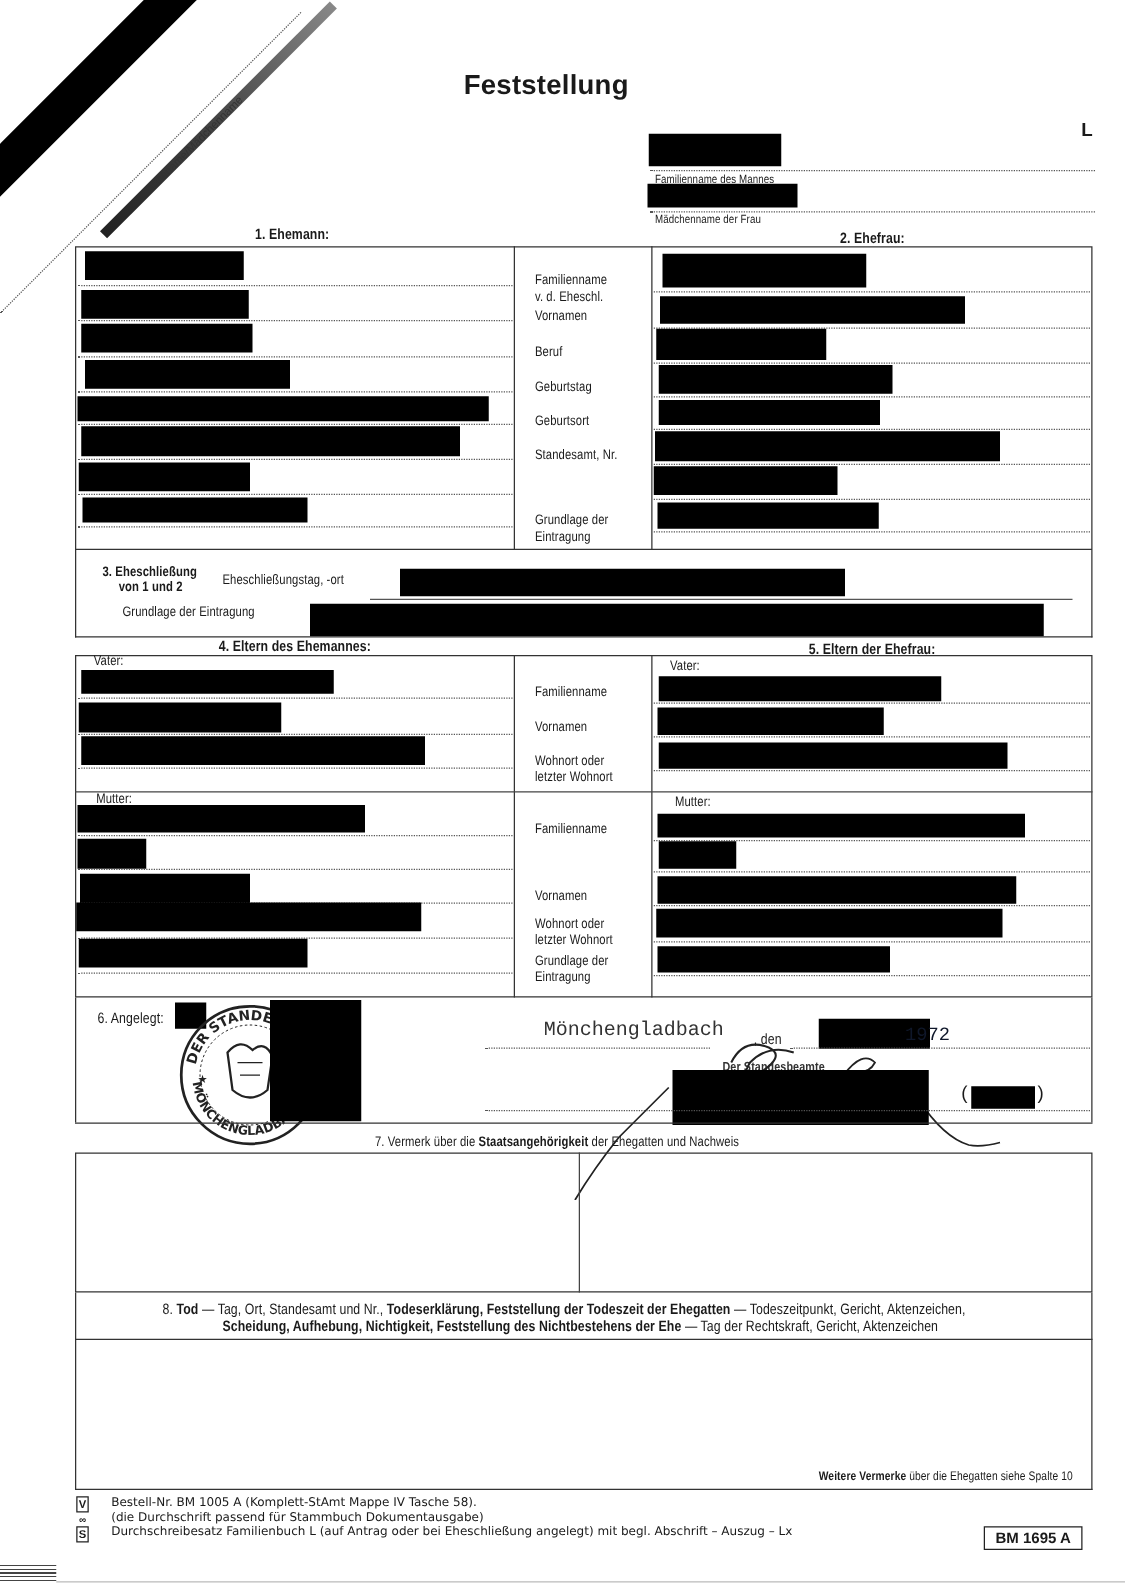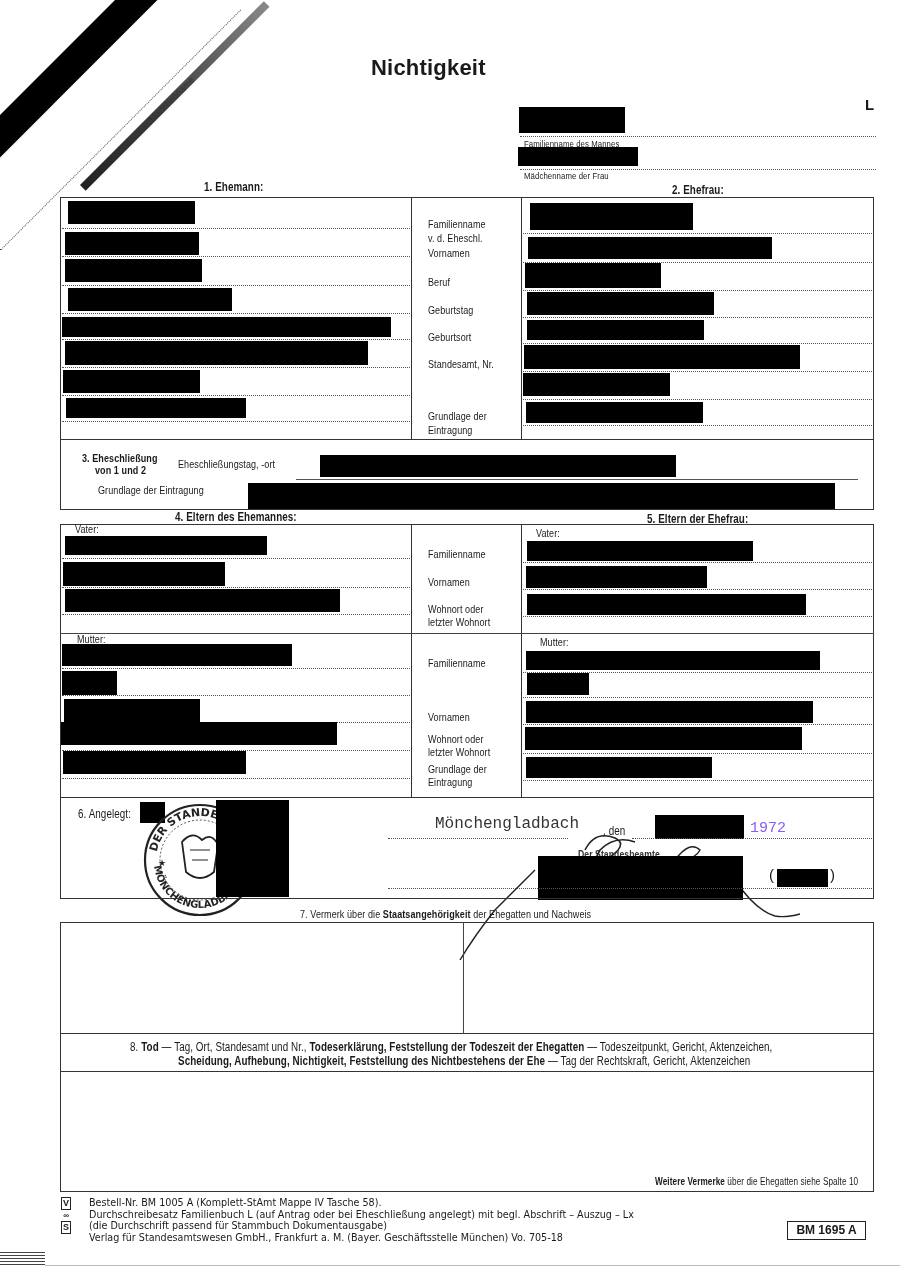--- a/index.html
+++ b/index.html
@@ -18,21 +18,21 @@
   .tiny { font-size: 9px; }
 </style>
 </head>
 <body>
 
 <div class="abs" style="left:-30px; top:145px; width:250px; height:30px; background:#000; transform:rotate(-45deg); transform-origin:left top;"></div>
 <div class="abs" style="left:80px; top:185px; width:260px; height:8px; background:linear-gradient(90deg,#222,#444,#888); transform:rotate(-45deg); transform-origin:left top;"></div>
 <div class="abs" style="left:0px; top:250px; width:340px; height:0; border-top:1px dotted #555; transform:rotate(-45deg); transform-origin:left top;"></div>
 <div class="abs" style="left:118px; top:146px; transform:rotate(-45deg); transform-origin:left top; font-size:9px; color:#333; white-space:nowrap;">Ehename/Mädchenname</div>
 
-<div class="abs title" style="left:371px; top:55px;">Nichtigkeit</div>
+<div class="abs title" style="left:371px; top:55px;">Feststellung</div>
 <div class="abs" style="left:865px; top:96px; font-weight:bold; font-size:15px;">L</div>
 
 <div class="redact" style="left:519px; top:107px; width:106px; height:26px;"></div>
 <div class="dotline" style="left:520px; top:136px; width:356px;"></div>
 <div class="abs cond tiny" style="left:524px; top:138px; font-size:9.5px;">Familienname des Mannes</div>
 <div class="redact" style="left:518px; top:147px; width:120px; height:19px;"></div>
 <div class="dotline" style="left:520px; top:169px; width:356px;"></div>
 <div class="abs cond tiny" style="left:524px; top:170px; font-size:9.5px;">Mädchenname der Frau</div>
 
 <div class="abs cond cond-b" style="left:204px; top:180px; font-size:12px;">1. Ehemann:</div>
@@ -168,21 +168,21 @@
   <path id="sealBot" d="M14 62 A46 46 0 0 0 106 62" fill="none"></path>
   <text font-size="10" font-weight="bold" font-family="DejaVu Sans, sans-serif" fill="#222"><textPath href="#sealBot" startOffset="4">MÖNCHENGLADBACH</textPath></text>
 </svg>
 <div class="redact" style="left:216px; top:800px; width:73px; height:97px;"></div>
 
 <div class="dotline" style="left:388px; top:838px; width:180px;"></div>
 <div class="abs mono" style="left:435px; top:815px; font-size:16px; color:#333;">Mönchengladbach</div>
 <div class="abs cond" style="left:603px; top:824px; font-size:12px;">, den</div>
 <div class="redact" style="left:655px; top:815px; width:89px; height:24px;"></div>
 <div class="dotline" style="left:632px; top:838px; width:240px;"></div>
-<div class="abs mono" style="left:750px; top:820px; font-size:15px; color:#8b5cf6;">1972</div>
+<div class="abs mono" style="left:724px; top:820px; font-size:15px; color:#0f172a;">1972</div>
 
 <div class="abs cond cond-b" style="left:578px; top:848px; font-size:10.5px; color:#333;">Der Standesbeamte</div>
 
 <svg class="abs" style="left:455px; top:820px;" width="360" height="140" viewBox="0 0 360 140">
   <path d="M130 30 Q140 10 160 18 Q175 25 150 40 Q135 48 145 30 Q160 15 180 22" fill="none" stroke="#222" stroke-width="1.6"></path>
   <path d="M220 40 Q235 20 245 30 Q240 40 225 38" fill="none" stroke="#222" stroke-width="1.4"></path>
   <path d="M80 50 Q60 70 40 90 Q20 115 5 140" fill="none" stroke="#222" stroke-width="1.4"></path>
   <path d="M280 60 Q300 90 320 96 Q330 98 345 94" fill="none" stroke="#222" stroke-width="1.4"></path>
 </svg>
 <div class="redact" style="left:538px; top:856px; width:205px; height:44px;"></div>
@@ -210,20 +210,19 @@
   <span class="cond-b">Weitere Vermerke</span><span> über die Ehegatten siehe Spalte 10</span>
 </div>
 
 <div class="abs" style="left:61px; top:1197px; width:10px; height:36px; font-size:9px; line-height:11px; text-align:center; font-weight:bold;">
   <div style="border:1px solid #222;">V</div>
   <div style="font-size:8px;">∞</div>
   <div style="border:1px solid #222;">S</div>
 </div>
 <div class="abs footer-txt" style="left:89px; top:1197px;">
   <div>Bestell-Nr. BM 1005 A (Komplett-StAmt Mappe IV Tasche 58).</div>
+  <div>(die Durchschrift passend für Stammbuch Dokumentausgabe)</div>
   <div>Durchschreibesatz Familienbuch L (auf Antrag oder bei Eheschließung angelegt) mit begl. Abschrift – Auszug – Lx</div>
-  <div>(die Durchschrift passend für Stammbuch Dokumentausgabe)</div>
-  <div>Verlag für Standesamtswesen GmbH., Frankfurt a. M. (Bayer. Geschäftsstelle München)  Vo. 705-18</div>
 </div>
 <div class="abs" style="left:787px; top:1221px; width:79px; height:19px; border:1.5px solid #222; font-size:12px; font-weight:bold; text-align:center; line-height:16px;">BM 1695 A</div>
 
 <div class="abs" style="left:0; top:1252px; width:45px; height:14px; background:repeating-linear-gradient(180deg,#444 0 1px,transparent 1px 3px);"></div>
 <div class="abs" style="left:45px; top:1265px; width:855px; height:0; border-top:1px solid #bbb;"></div>
 
 </body></html>

